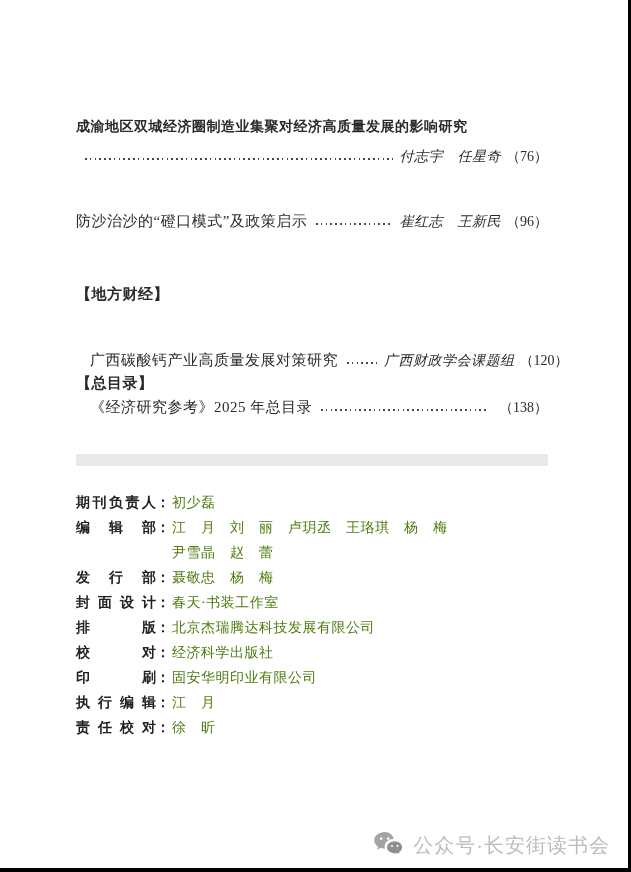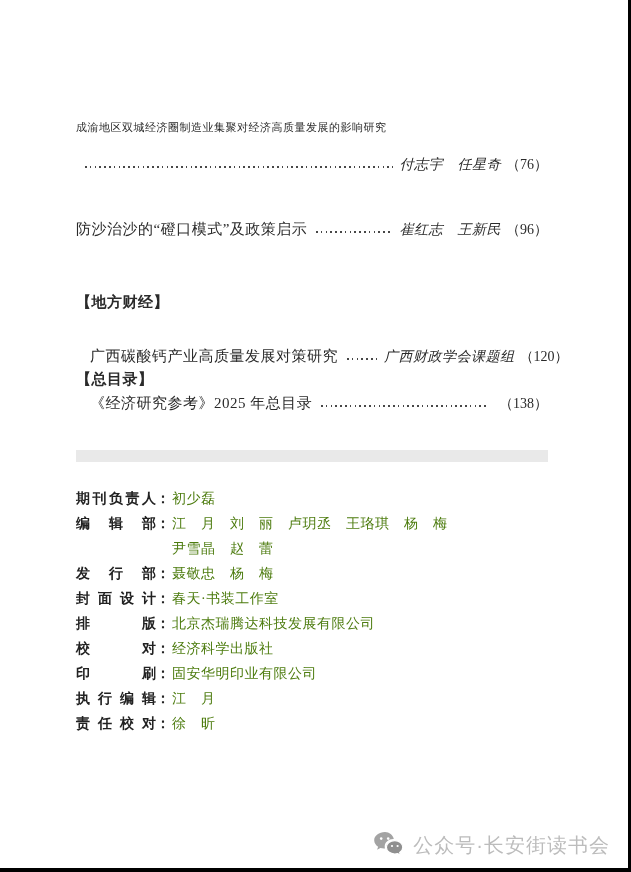--- a/index.html
+++ b/index.html
@@ -8,36 +8,36 @@
     width:631px;height:872px;
     box-sizing:border-box;
     background:#ffffff;
     border-right:3px solid #000;
     border-bottom:4px solid #000;
     overflow:hidden;
     font-family:"Liberation Serif","DejaVu Serif",serif;
     color:#2a2a2a;
   }
   .content{padding:116px 80px 0 76px;}
-  .toc-title{font-size:11px;line-height:22px;font-weight:normal;letter-spacing:0.5px;}
+  .toc-title{font-size:14px;line-height:22px;font-weight:bold;letter-spacing:0.5px;}
   .toc-line{display:flex;align-items:baseline;font-size:15px;line-height:22px;}
   .toc-line .t-bold{font-weight:normal;letter-spacing:0.5px;white-space:nowrap;}
   .toc-line .t-reg{font-weight:normal;letter-spacing:0.5px;white-space:nowrap;}
   .leader{
     flex:1 1 auto;align-self:stretch;min-width:30px;
     margin:0 7px 0 9px;
     background-image:repeating-linear-gradient(to right,#474747 0 1.6px,transparent 1.6px 4.8px);
     background-size:100% 2px;background-repeat:no-repeat;background-position:0 62%;
   }
   .authors{font-style:italic;font-size:14px;white-space:nowrap;letter-spacing:0.5px;}
   .pageno{font-size:14px;white-space:nowrap;margin-left:5px;}
   .sec-head{font-size:15px;line-height:22px;font-weight:bold;letter-spacing:0.5px;}
   .indent{padding-left:14px;}
-  .mt8{margin-top:16px;}  .mt42{margin-top:42px;} .mt50{margin-top:50px;}
-  .mt6{margin-top:6px;}  .mt36{margin-top:32px;} .mt32{}
+  .mt8{margin-top:8px;}  .mt42{margin-top:42px;} .mt50{margin-top:50px;}
+  .mt6{margin-top:6px;}  .mt36{margin-top:44px;} .mt32{}
   .mt2{margin-top:2px;}
   .divider-bar{margin-top:35px;height:12px;background:#e9e9e9;}
   .staff{margin-top:24px;font-family:"Liberation Sans","DejaVu Sans",sans-serif;}
   .staff-row{display:flex;align-items:baseline;font-size:14px;line-height:25px;}
   .staff-label{
     display:inline-block;width:80px;flex:0 0 80px;
     font-weight:bold;color:#222;
     text-align:justify;text-align-last:justify;
     letter-spacing:0;
   }

